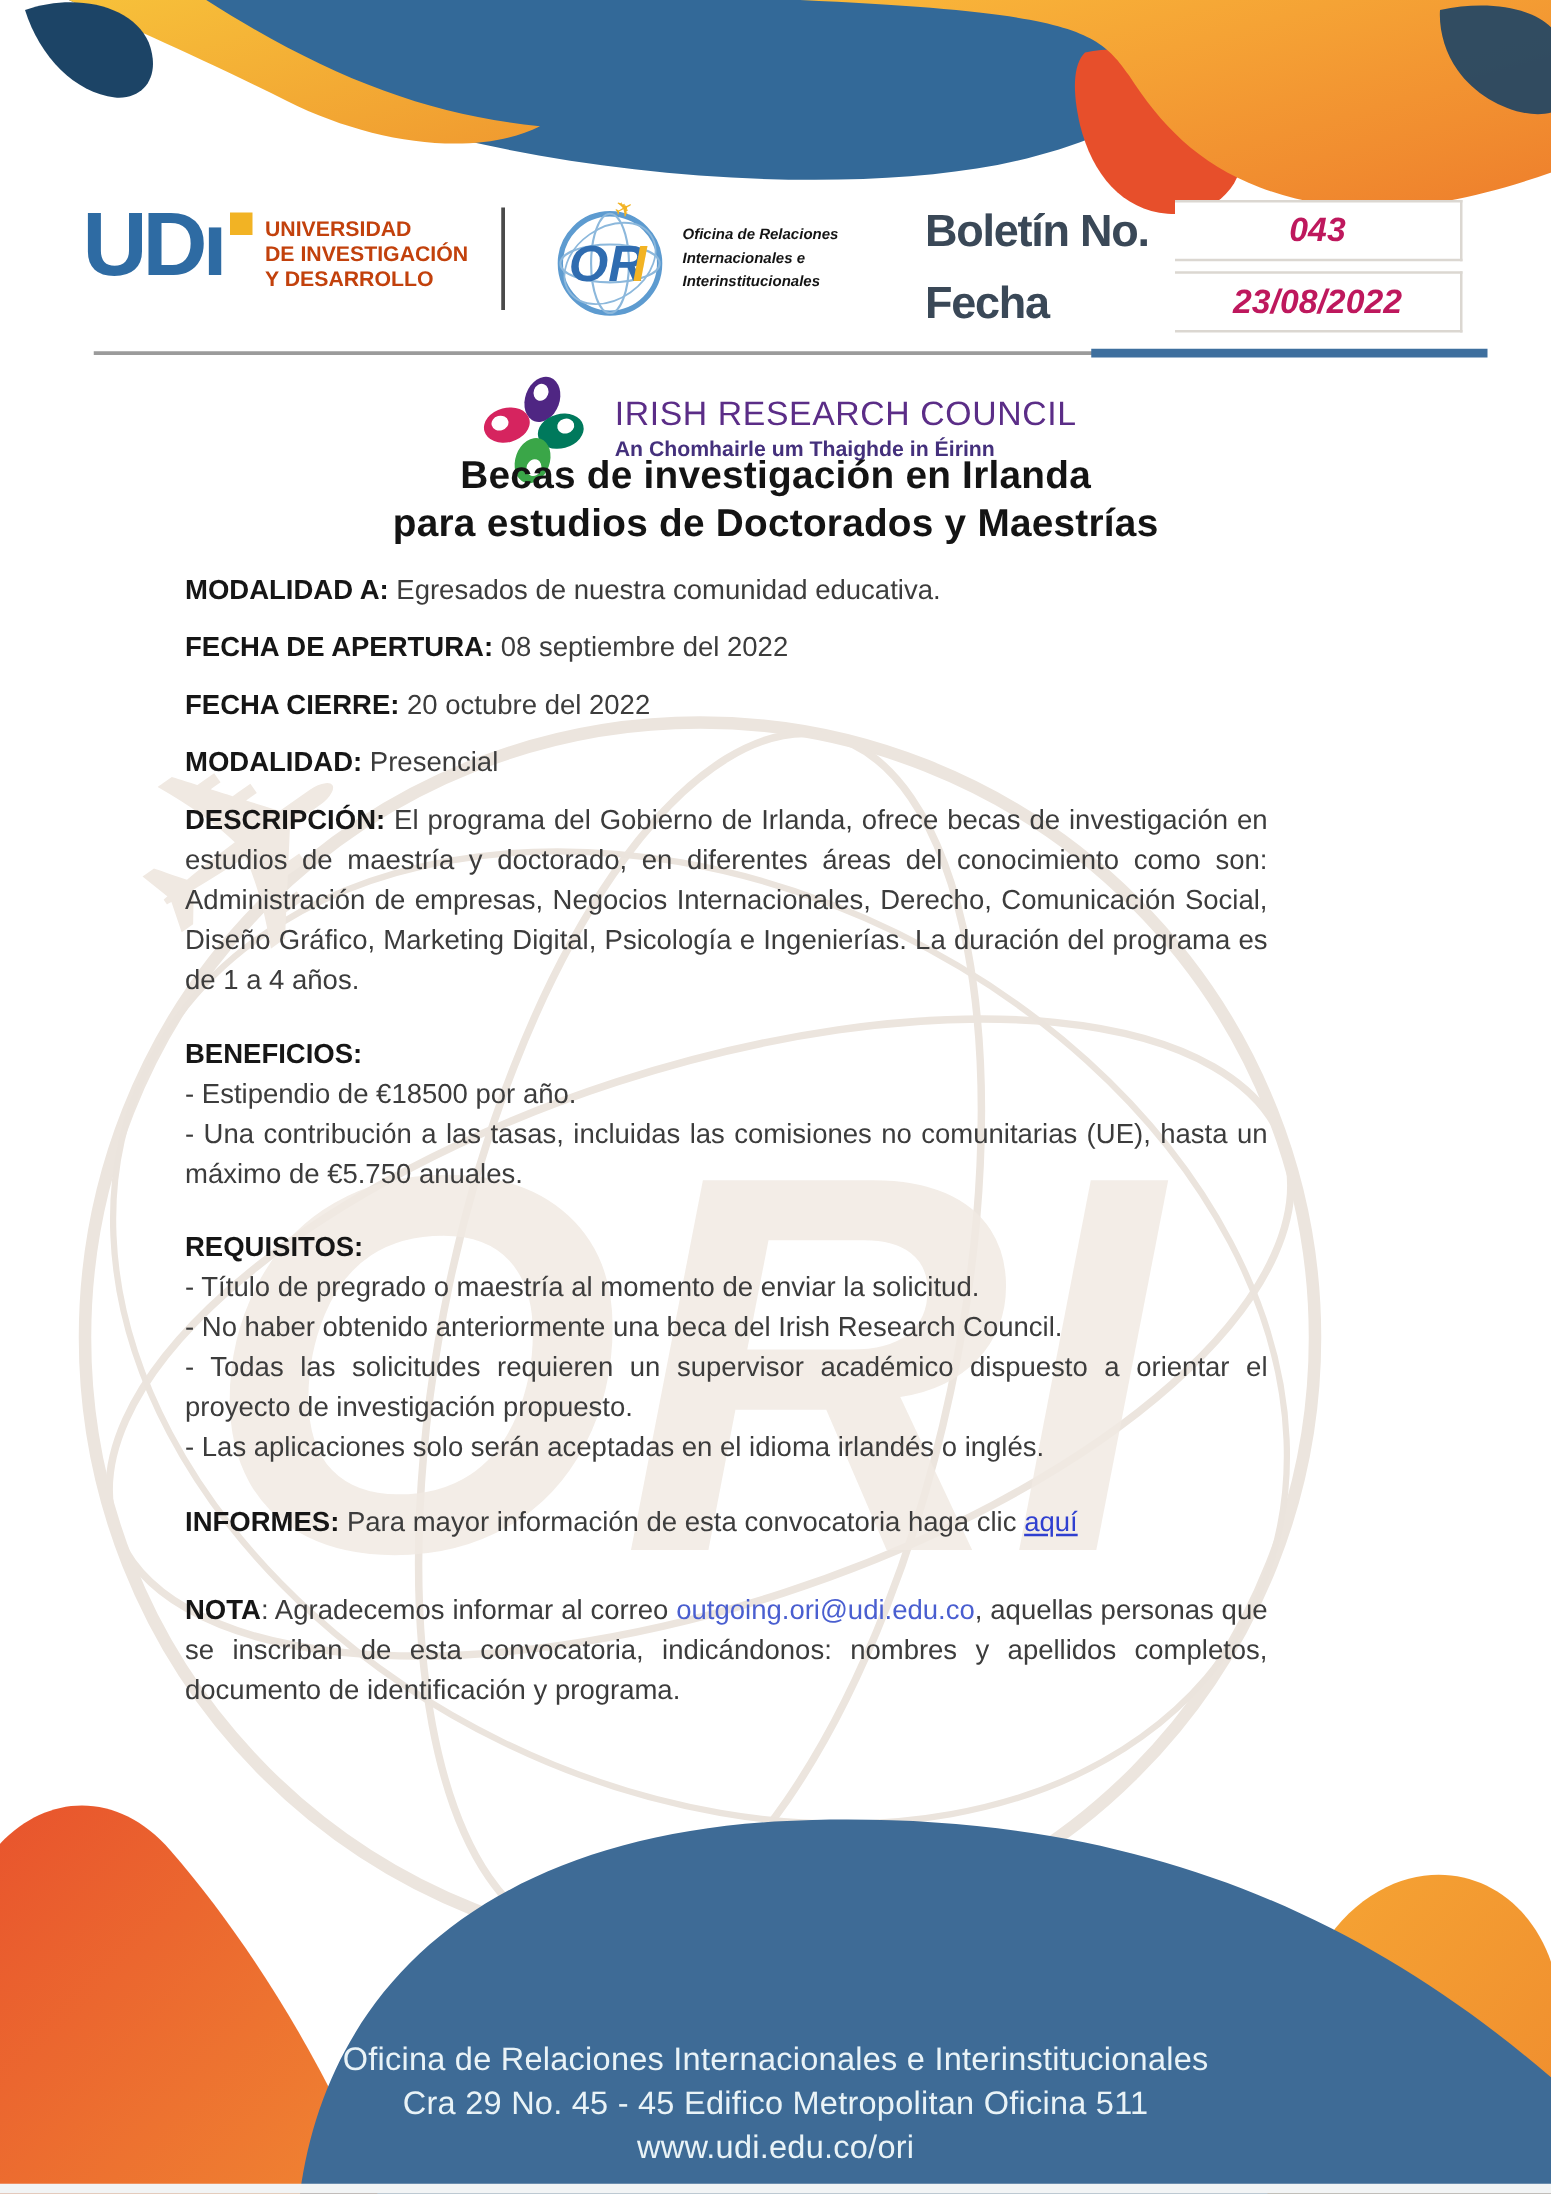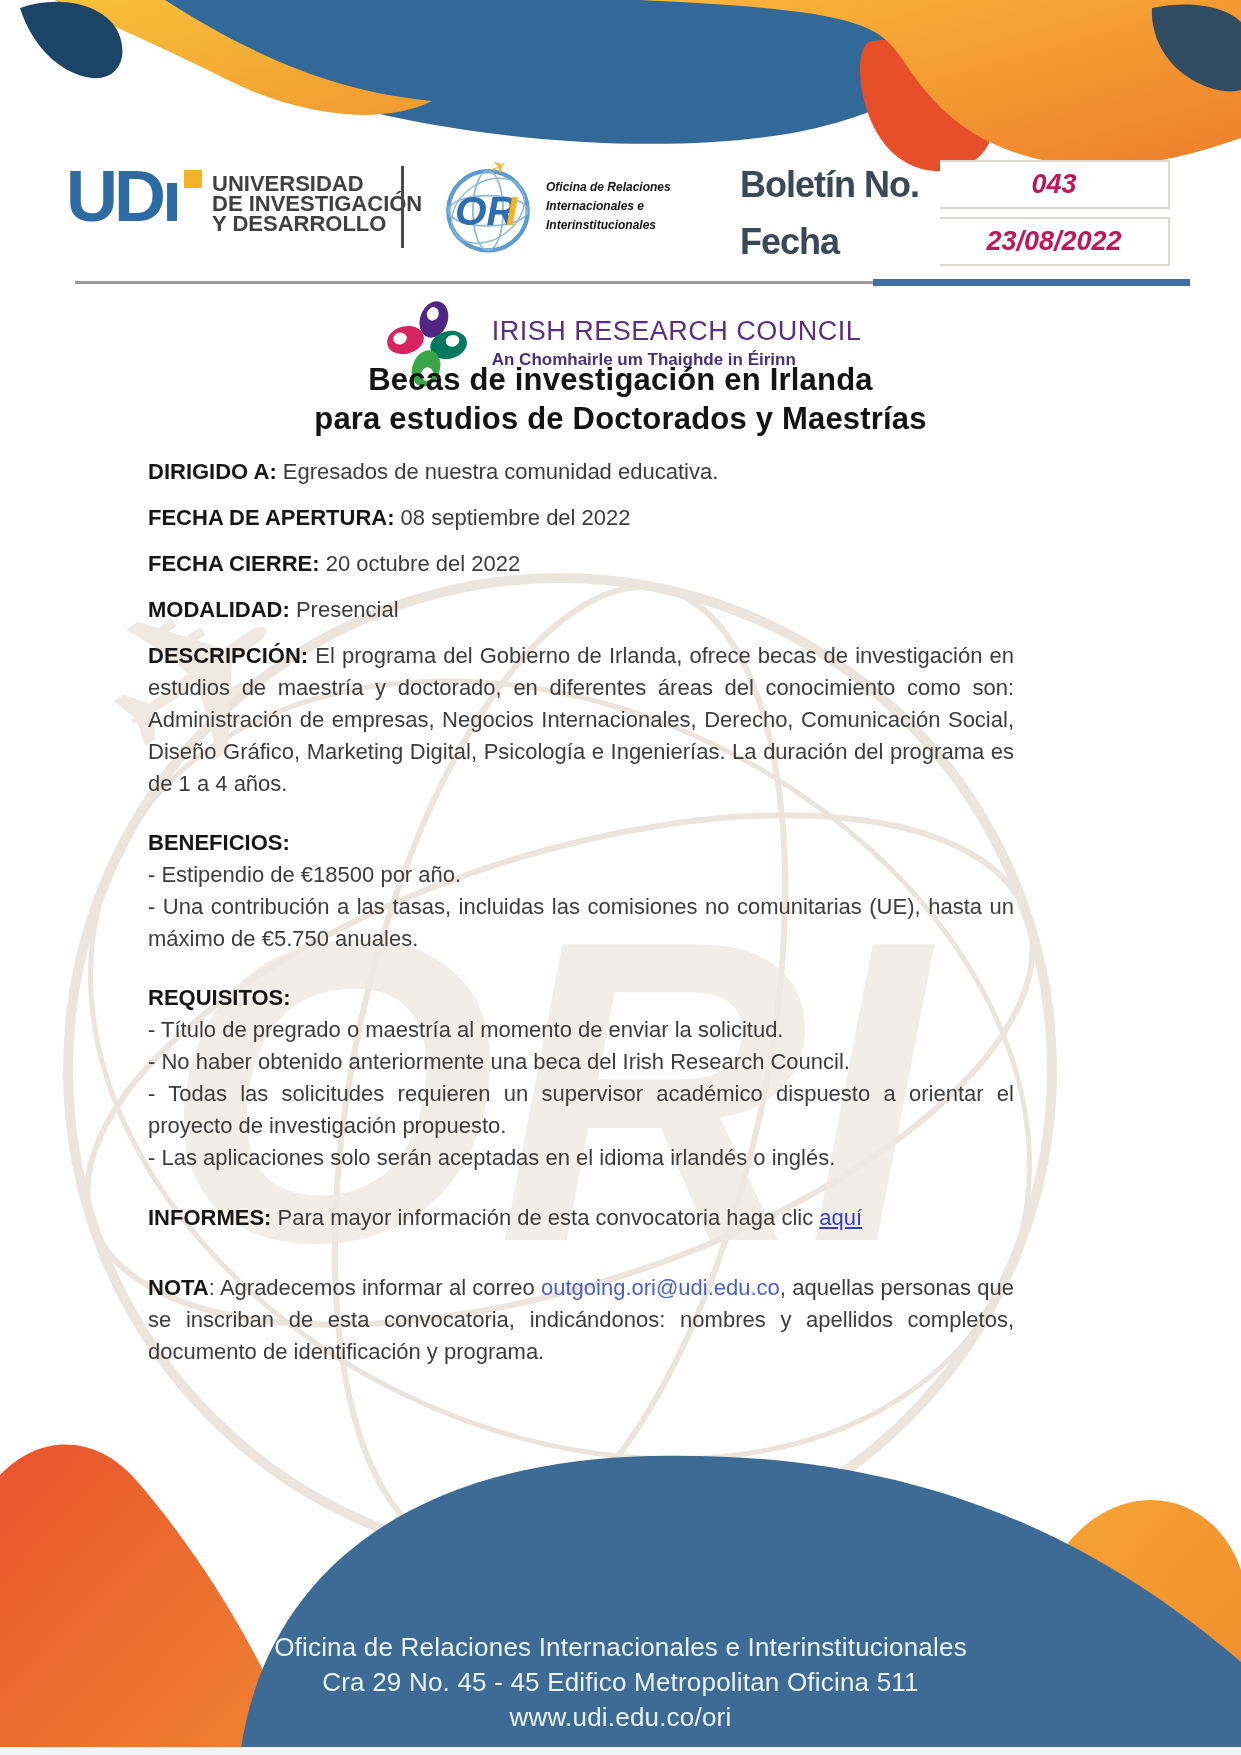--- a/index.html
+++ b/index.html
@@ -6,21 +6,21 @@
   .page{position:relative;width:1241px;height:1755px;margin:0 auto;background:#ffffff;overflow:hidden;
         font-family:"Liberation Sans","DejaVu Sans",sans-serif;color:#3c3c3c;}
   svg{display:block;}
   .layer{position:absolute;left:0;top:0;pointer-events:none;}
 
   
   .header{position:absolute;top:158px;left:0;width:100%;height:115px;z-index:3;}
   .udi-logo{position:absolute;left:66px;top:6px;display:flex;align-items:flex-start;}
   .udi-acronym{font-size:72px;font-weight:bold;color:#2e6ba3;line-height:64px;letter-spacing:-4px;}
   .udi-square{width:18px;height:18px;background:#f2b324;margin:6px 4px 0 6px;}
-  .udi-name{margin-left:6px;padding-top:10px;font-size:22px;line-height:20px;font-weight:bold;color:#404040;letter-spacing:0px;}
+  .udi-name{margin-left:6px;padding-top:10px;font-size:17px;line-height:20px;font-weight:bold;color:#c2410c;letter-spacing:0px;}
   .header-divider{position:absolute;left:401px;top:8px;width:3px;height:82px;background:#4a4a4a;}
   .ori-logo{position:absolute;left:436px;top:-2px;display:flex;align-items:center;}
   .ori-name{margin-left:6px;font-size:12px;line-height:19px;font-weight:bold;font-style:italic;color:#141414;}
   .bulletin{position:absolute;left:740px;top:2px;}
   .bulletin-row{display:flex;align-items:center;margin-bottom:8px;}
   .bulletin-label{width:200px;font-size:36px;font-weight:bold;color:#3a4857;letter-spacing:-1px;}
   .bulletin-box{width:228px;height:45px;background:#fff;border:2px solid #dbd7d1;border-left:none;
                 display:flex;align-items:center;justify-content:center;
                 font-size:27px;font-weight:bold;font-style:italic;color:#be185d;}
   .rule-gray{position:absolute;top:281px;left:75px;width:800px;height:3px;background:#9b9b9b;z-index:3;}
@@ -155,21 +155,21 @@
   </div>
 
   <div class="doc-title">
     <div>Becas de investigación en Irlanda</div>
     <div>para estudios de Doctorados y Maestrías</div>
   </div>
 
   <div class="content">
 
     <div class="field">
-      <span class="lbl">DIRIGIDO A:</span>
+      <span class="lbl">MODALIDAD A:</span>
       <span>Egresados de nuestra comunidad educativa.</span>
     </div>
 
     <div class="field">
       <span class="lbl">FECHA DE APERTURA:</span>
       <span>08 septiembre del 2022</span>
     </div>
 
     <div class="field">
       <span class="lbl">FECHA CIERRE:</span>

